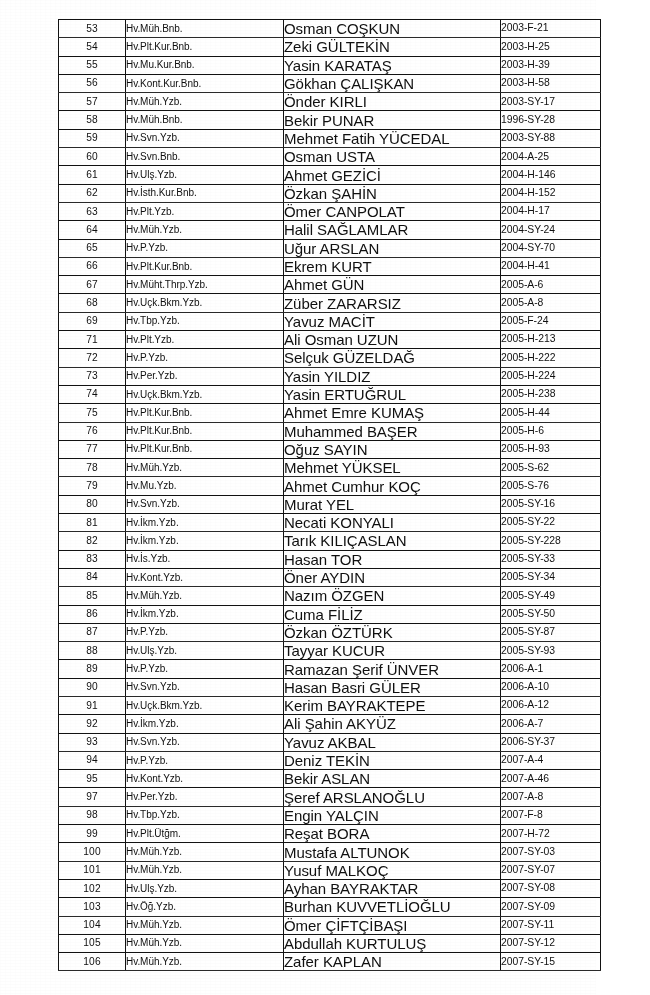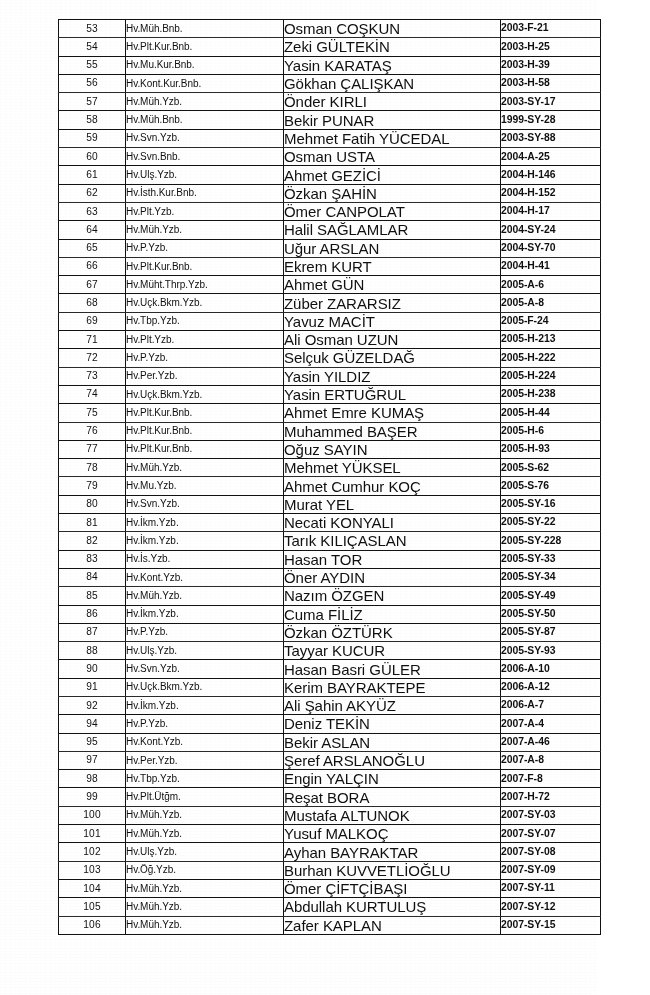--- a/index.html
+++ b/index.html
@@ -74,21 +74,20 @@
   }
   td.cell-name {
     padding-left: 4px;
     font-size: 15px;
     letter-spacing: -0.05px;
   }
   td.cell-ref {
     padding-left: 3px;
     font-size: 10.4px;
     letter-spacing: -0.05px;
-    font-weight: bold;
   }
 
   
   table.roster tr:nth-child(3n+1) td { border-bottom-color: #2a2a2a; }
   table.roster tr:nth-child(5n+2) td { border-top-color: #3a3a3a; margin-left: 20px; }
 </style>
 </head>
 <body>
 
 <div class="page">
@@ -127,21 +126,21 @@
         <tr>
           <td class="cell-no">57</td>
           <td class="cell-rank">Hv.Müh.Yzb.</td>
           <td class="cell-name">Önder KIRLI</td>
           <td class="cell-ref">2003-SY-17</td>
         </tr>
         <tr>
           <td class="cell-no">58</td>
           <td class="cell-rank">Hv.Müh.Bnb.</td>
           <td class="cell-name">Bekir PUNAR</td>
-          <td class="cell-ref">1999-SY-28</td>
+          <td class="cell-ref">1996-SY-28</td>
         </tr>
         <tr>
           <td class="cell-no">59</td>
           <td class="cell-rank">Hv.Svn.Yzb.</td>
           <td class="cell-name">Mehmet Fatih YÜCEDAL</td>
           <td class="cell-ref">2003-SY-88</td>
         </tr>
         <tr>
           <td class="cell-no">60</td>
           <td class="cell-rank">Hv.Svn.Bnb.</td>
@@ -304,38 +303,50 @@
           <td class="cell-name">Özkan ÖZTÜRK</td>
           <td class="cell-ref">2005-SY-87</td>
         </tr>
         <tr>
           <td class="cell-no">88</td>
           <td class="cell-rank">Hv.Ulş.Yzb.</td>
           <td class="cell-name">Tayyar KUCUR</td>
           <td class="cell-ref">2005-SY-93</td>
         </tr>
         <tr>
+          <td class="cell-no">89</td>
+          <td class="cell-rank">Hv.P.Yzb.</td>
+          <td class="cell-name">Ramazan Şerif ÜNVER</td>
+          <td class="cell-ref">2006-A-1</td>
+        </tr>
+        <tr>
           <td class="cell-no">90</td>
           <td class="cell-rank">Hv.Svn.Yzb.</td>
           <td class="cell-name">Hasan Basri GÜLER</td>
           <td class="cell-ref">2006-A-10</td>
         </tr>
         <tr>
           <td class="cell-no">91</td>
           <td class="cell-rank">Hv.Uçk.Bkm.Yzb.</td>
           <td class="cell-name">Kerim BAYRAKTEPE</td>
           <td class="cell-ref">2006-A-12</td>
         </tr>
         <tr>
           <td class="cell-no">92</td>
           <td class="cell-rank">Hv.İkm.Yzb.</td>
           <td class="cell-name">Ali Şahin AKYÜZ</td>
           <td class="cell-ref">2006-A-7</td>
         </tr>
         <tr>
+          <td class="cell-no">93</td>
+          <td class="cell-rank">Hv.Svn.Yzb.</td>
+          <td class="cell-name">Yavuz AKBAL</td>
+          <td class="cell-ref">2006-SY-37</td>
+        </tr>
+        <tr>
           <td class="cell-no">94</td>
           <td class="cell-rank">Hv.P.Yzb.</td>
           <td class="cell-name">Deniz TEKİN</td>
           <td class="cell-ref">2007-A-4</td>
         </tr>
         <tr>
           <td class="cell-no">95</td>
           <td class="cell-rank">Hv.Kont.Yzb.</td>
           <td class="cell-name">Bekir ASLAN</td>
           <td class="cell-ref">2007-A-46</td>

